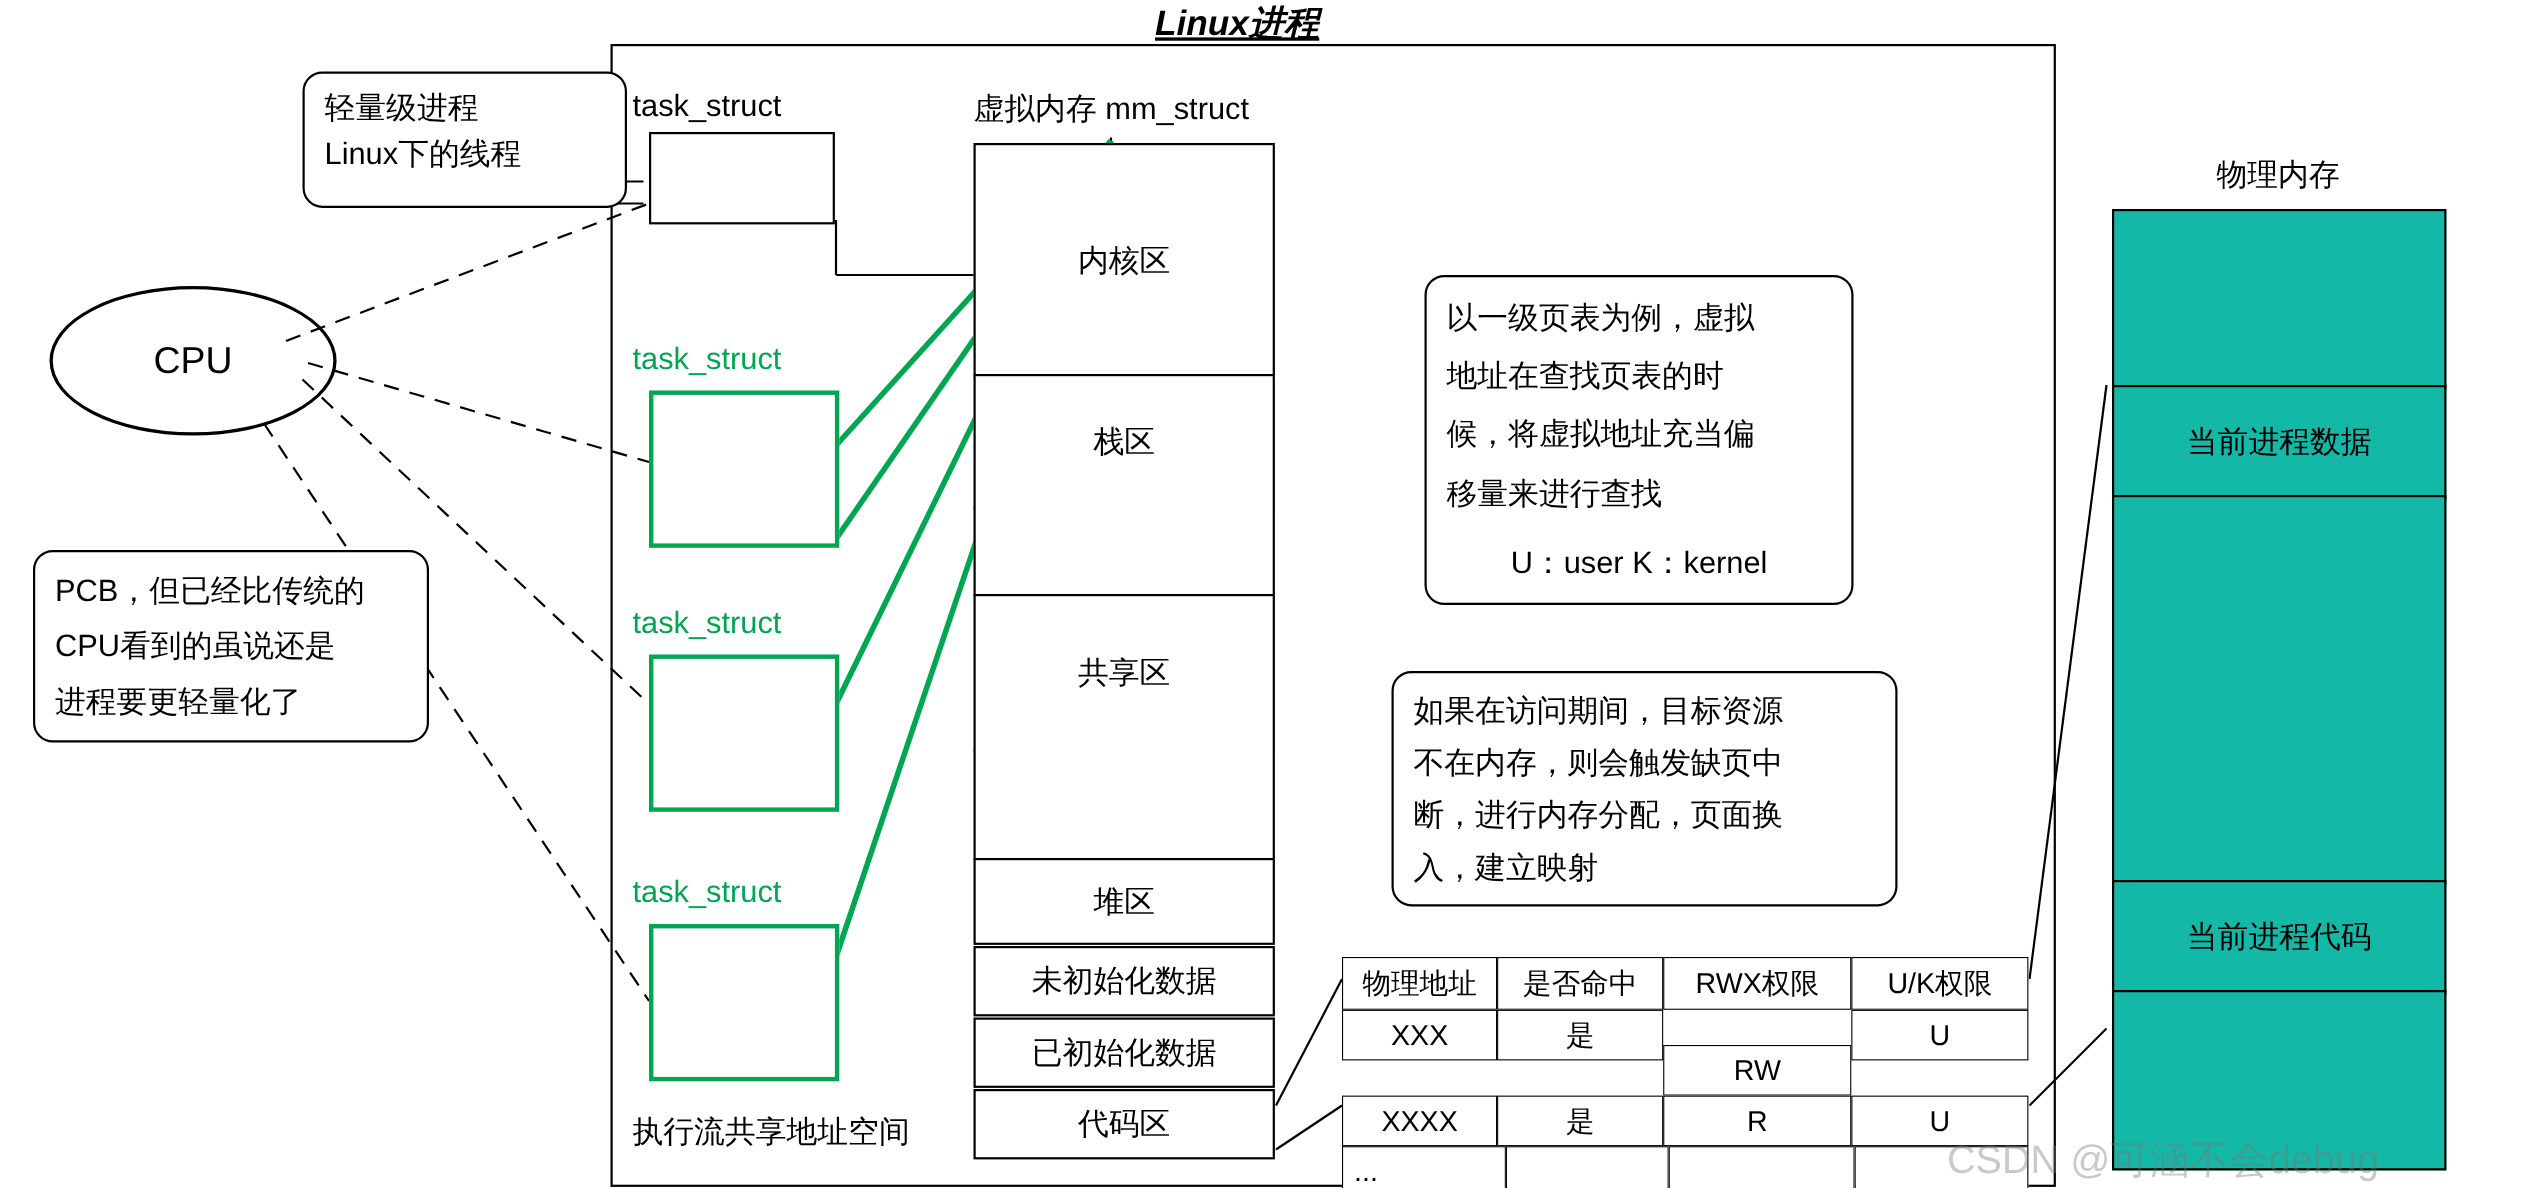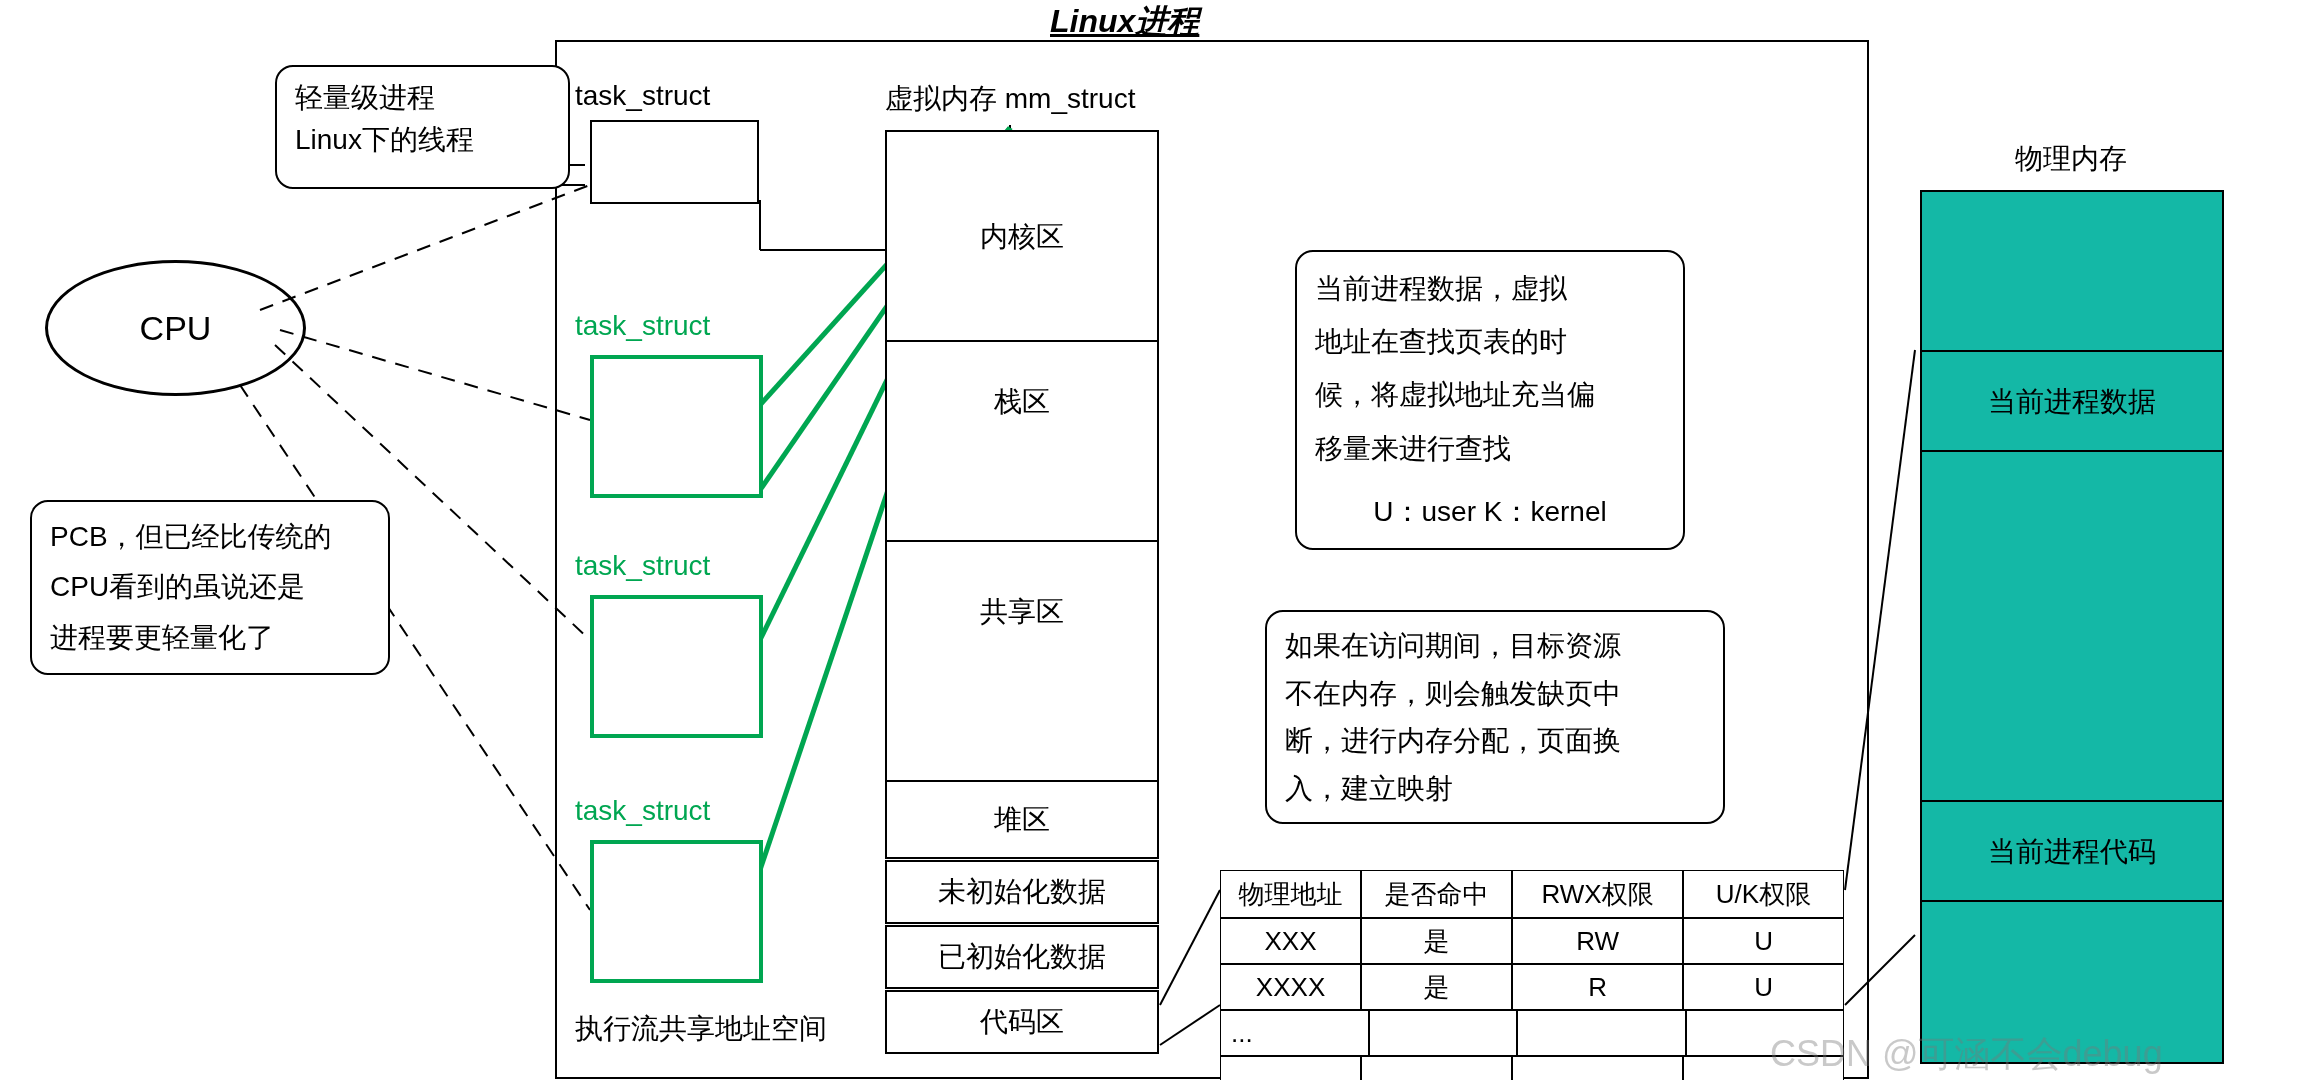--- a/index.html
+++ b/index.html
@@ -112,21 +112,21 @@
     <span>未初始化数据</span>
   </div>
 <div class="abs cell" style="left:885px; top:925px; width:270px; height:60px;">
     <span>已初始化数据</span>
   </div>
 <div class="abs cell" style="left:885px; top:990px; width:270px; height:60px;">
     <span>代码区</span>
   </div>
 
 <div class="abs rbox" style="left:1295px; top:250px; width:350px; line-height:1.9;">
-  <div>当前进程数据，虚拟</div>
+  <div>以一级页表为例，虚拟</div>
   <div>地址在查找页表的时</div>
   <div>候，将虚拟地址充当偏</div>
   <div>移量来进行查找</div>
   <div style="height:10px;"></div>
   <div style="text-align:center;">U：user  K：kernel</div>
 </div>
 
 <div class="abs rbox" style="left:1265px; top:610px; width:420px; line-height:1.7;">
   <div>如果在访问期间，目标资源</div>
   <div>不在内存，则会触发缺页中</div>
@@ -139,21 +139,21 @@
   <div style="display:flex;">
     <div class="tcell" style="width:140px; height:46px;font-family:Liberation Serif, serif;">物理地址</div>
     <div class="tcell" style="width:150px; height:46px;">是否命中</div>
     <div class="tcell" style="width:170px; height:46px;">RWX权限</div>
     <div class="tcell" style="width:160px; height:46px;">U/K权限</div>
   </div>
 
   <div style="display:flex;">
     <div class="tcell" style="width:140px; height:44px;">XXX</div>
     <div class="tcell" style="width:150px; height:44px;">是</div>
-    <div class="tcell" style="width:170px; height:44px;">RW</div>
+    <div class="tcell" style="width:170px; height:44px;margin-top:32px;">RW</div>
     <div class="tcell" style="width:160px; height:44px;">U</div>
   </div>
 
   <div style="display:flex;">
     <div class="tcell" style="width:140px; height:44px;">XXXX</div>
     <div class="tcell" style="width:150px; height:44px;">是</div>
     <div class="tcell" style="width:170px; height:44px;">R</div>
     <div class="tcell" style="width:160px; height:44px;">U</div>
   </div>
 

